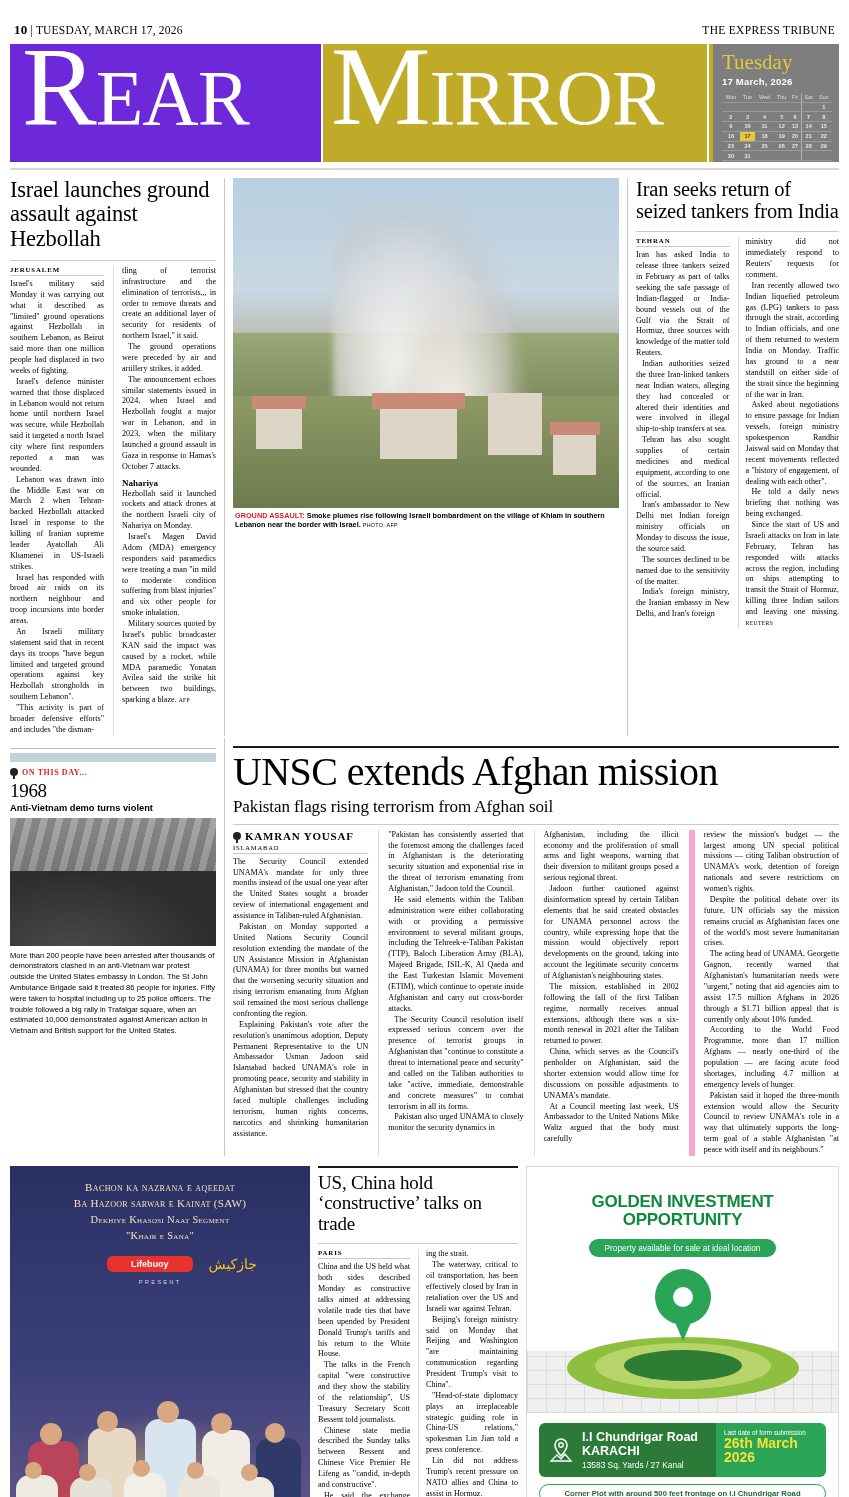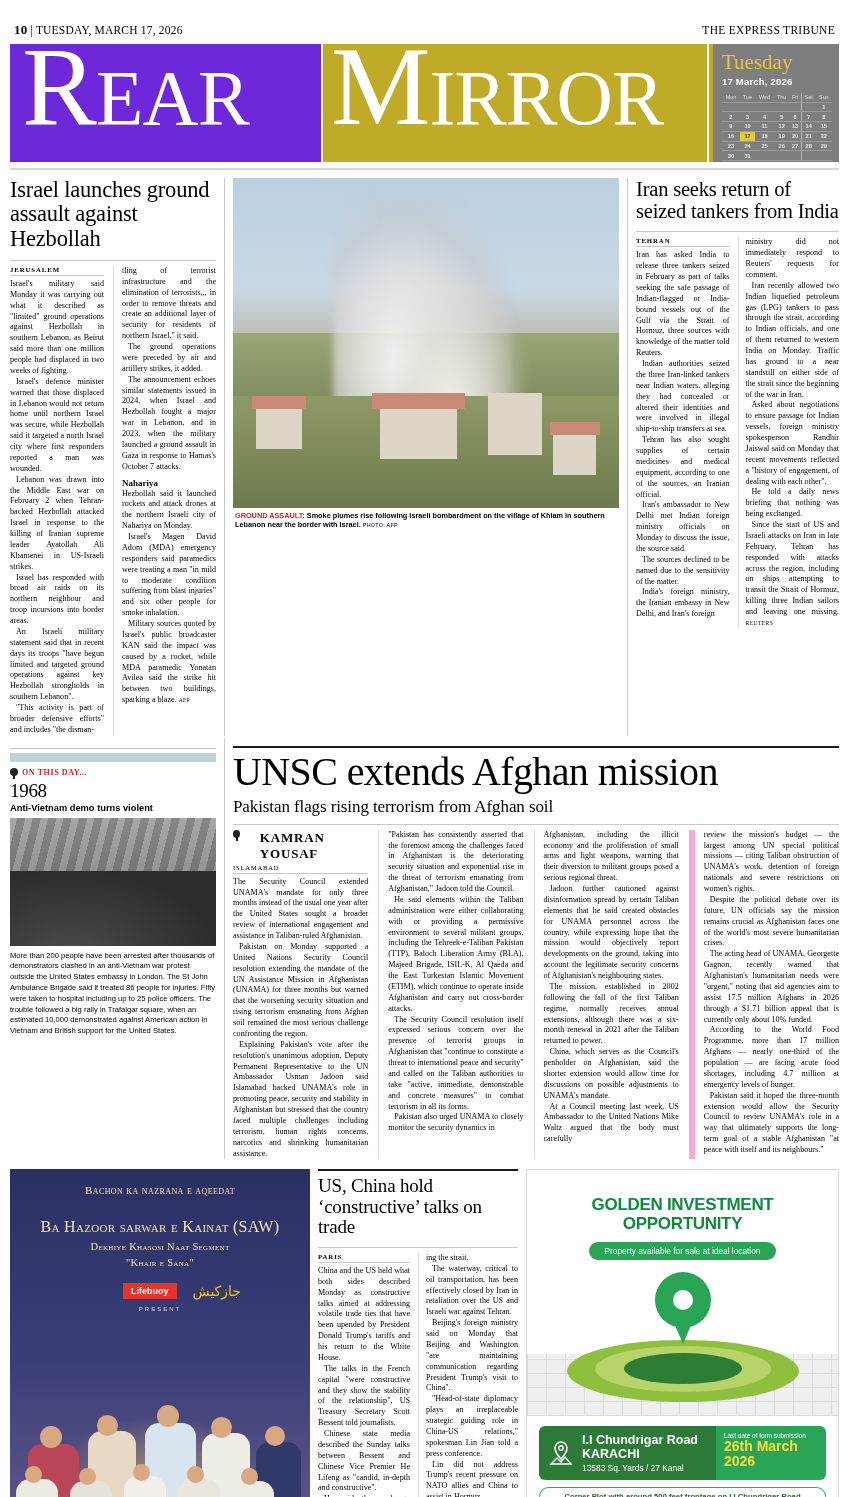--- a/index.html
+++ b/index.html
@@ -103,43 +103,43 @@
   .otd-crowd { position:absolute; left:0; right:0; bottom:0; height:58%;
      background:radial-gradient(ellipse at 30% 110%, #4a4a4a, #2d2d2d 70%); }
   p.otd-body { font-family:"Liberation Sans",sans-serif; font-size:7.6px; line-height:1.42;
                margin-top:5px; text-align:left; }
 
   
   .main-rule { border-top:2px solid #1a1a1a; margin:8px 0 4px; }
   h1.mainhed { font-size:40px; line-height:1; font-weight:400; letter-spacing:-.6px; }
   h2.mainsub { font-size:17px; font-weight:400; margin-top:5px; letter-spacing:-.1px; }
   .main-rule2 { border-top:1px solid #c9c9c9; margin:7px 0 5px; }
-  .byline { font-family:"Liberation Serif",serif; font-size:13px; font-weight:700;
-            letter-spacing:.8px; display:flex; align-items:flex-start; gap:20px; }
+  .byline { font-family:"Liberation Serif",serif; font-size:11px; font-weight:700;
+            letter-spacing:.8px; display:flex; align-items:center; gap:4px; }
   .byline-city { font-size:6.6px; letter-spacing:.8px; padding:2px 0 2px;
                  border-bottom:1px solid #c9c9c9; margin-bottom:3px; }
 
   
   .bottom { display:flex; gap:8px; margin-top:10px; }
   .ad-left { flex:0 0 300px; }
   .mid-col { flex:0 0 200px; }
   .ad-right { flex:1 1 auto; }
 
   
   .adA { width:100%; height:462px; position:relative; overflow:hidden;
          background:linear-gradient(#2a2f63 0%, #3a3f79 42%, #5d5288 72%, #7a5b86 100%); }
   .adA-top { padding:13px 14px 0; text-align:center; color:#f2e3b8;
              font-family:"Liberation Serif",serif; font-variant:small-caps; }
   .adA-l1 { font-size:11px; letter-spacing:.4px; line-height:1.5; }
-  .adA-l2 { font-size:16px; letter-spacing:.3px; line-height:1.5;margin-top:16px; }
+  .adA-l2 { font-size:11px; letter-spacing:.3px; line-height:1.5; }
   .adA-l3 { font-size:10.5px; letter-spacing:.3px; line-height:1.5; }
   .adA-l4 { font-size:10.5px; letter-spacing:.3px; line-height:1.6; }
   .adA-brands { display:flex; justify-content:center; align-items:center; gap:16px; margin-top:12px; }
   .lifebuoy { background:#e8322c; color:#fff; font-family:"Liberation Sans",sans-serif;
-              font-weight:700; font-size:9px; padding:3px 8px; border-radius:0;margin-left:44px; }
+              font-weight:700; font-size:9px; padding:3px 24px; border-radius:6px;margin-left:44px; }
   .jazz { color:#f5c518; font-size:14px; font-family:"Liberation Sans",sans-serif; }
   .present { text-align:center; color:#d9cfe8; font-size:6px; letter-spacing:2px; margin-top:7px;
              font-family:"Liberation Sans",sans-serif; }
   .adA-people { position:absolute; left:0; right:0; top:150px; height:215px; }
   .pbody { position:absolute; bottom:0; border-radius:14px 14px 0 0; }
   .phead { position:absolute; border-radius:50%; background:#d8a882; }
   .adA-gold { position:absolute; left:50%; transform:translateX(-50%); bottom:118px;
               width:210px; height:96px; border-radius:50%;
               background:radial-gradient(ellipse at 50% 55%, rgba(240,200,90,.45), rgba(240,200,90,0) 70%); }
 
@@ -286,21 +286,21 @@
 
     <div class="col-l">
       <h1 class="hed">Israel launches ground assault against Hezbollah</h1>
       <div class="hr-thin"></div>
       <div style="display:flex; gap:9px;">
         <div style="flex:1 1 0;">
           <div class="dateline">JERUSALEM</div>
           <div>
               <p class="body">Israel's military said Monday it was carrying out what it described as "limited" ground operations against Hezbollah in southern Lebanon, as Beirut said more than one million people had displaced in two weeks of fighting.</p>
               <p class="body">Israel's defence minister warned that those displaced in Lebanon would not return home until northern Israel was secure, while Hezbollah said it targeted a north Israel city where first responders reported a man was wounded.</p>
-              <p class="body">Lebanon was drawn into the Middle East war on February 2 when Tehran-backed Hezbollah attacked Israel in response to the killing of Iranian supreme leader Ayatollah Ali Khamenei in US-Israeli strikes.</p>
+              <p class="body">Lebanon was drawn into the Middle East war on March 2 when Tehran-backed Hezbollah attacked Israel in response to the killing of Iranian supreme leader Ayatollah Ali Khamenei in US-Israeli strikes.</p>
               <p class="body">Israel has responded with broad air raids on its northern neighbour and troop incursions into border areas.</p>
               <p class="body">An Israeli military statement said that in recent days its troops "have begun limited and targeted ground operations against key Hezbollah strongholds in southern Lebanon".</p>
               <p class="body">"This activity is part of broader defensive efforts" and includes "the disman-</p>
             </div>
         </div>
         <div style="flex:1 1 0; border-left:1px solid #dcdcdc; padding-left:8px;">
           <div>
               <p class="body">tling of terrorist infrastructure and the elimination of terrorists,,, in order to remove threats and create an additional layer of security for residents of northern Israel," it said.</p>
               <p class="body">The ground operations were preceded by air and artillery strikes, it added.</p>
               <p class="body">The announcement echoes similar statements issued in 2024, when Israel and Hezbollah fought a major war in Lebanon, and in 2023, when the military launched a ground assault in Gaza in response to Hamas's October 7 attacks.</p>

